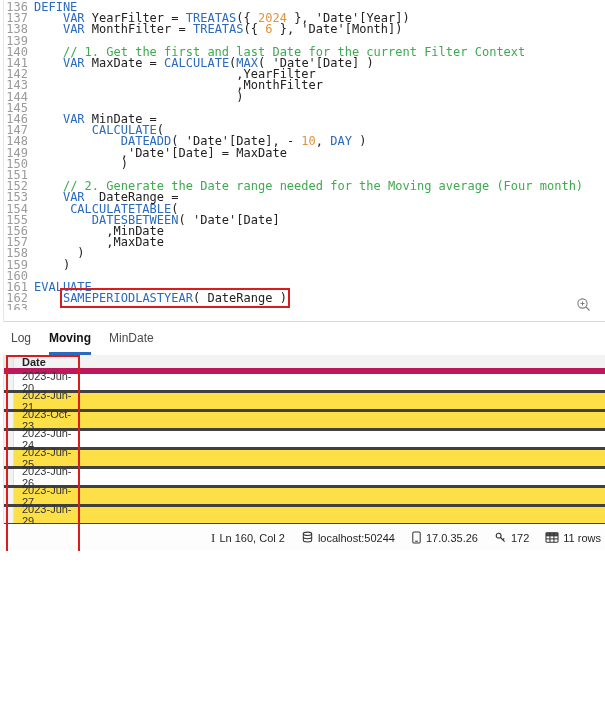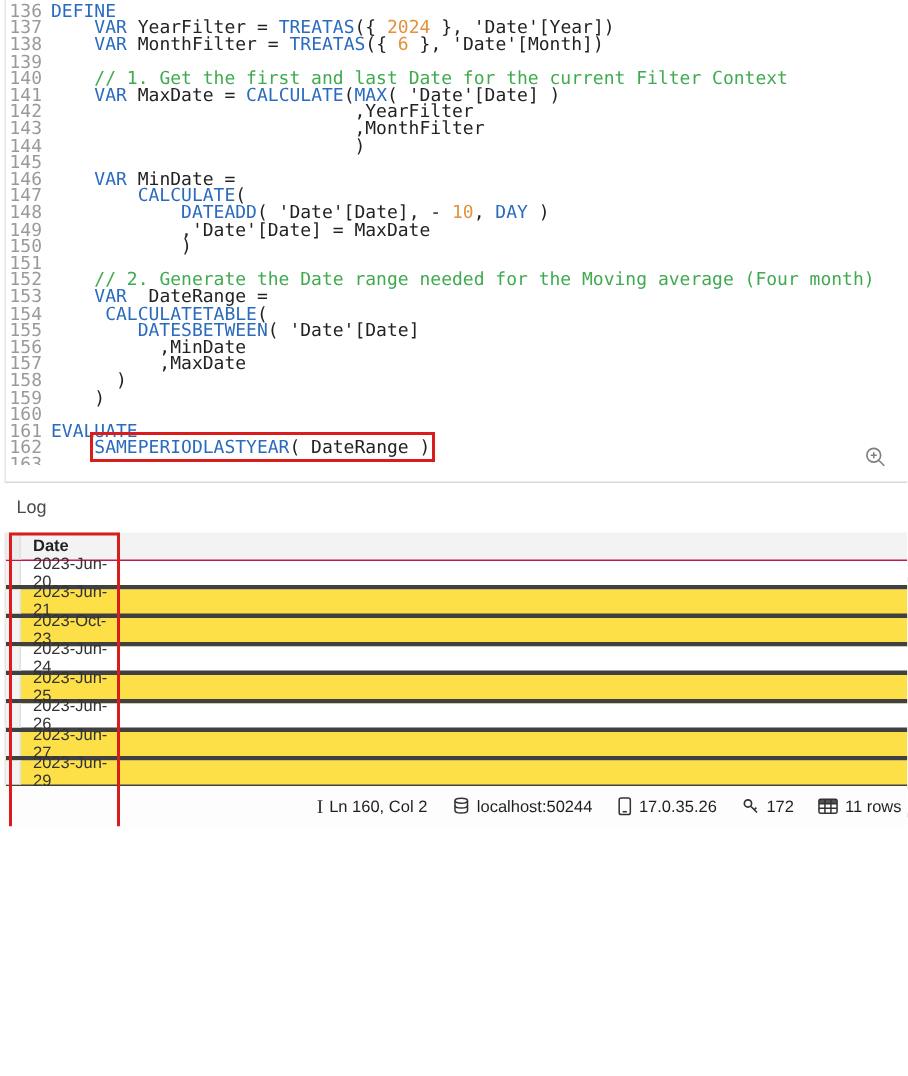--- a/index.html
+++ b/index.html
@@ -34,32 +34,32 @@
     outline:2px solid var(--red); outline-offset:1px;
   }
   .zoom-btn {
     position:absolute; right:16px; bottom:8px; width:16px; height:16px;
     cursor:pointer; opacity:.75;
   }
 
   
   .tabs-bar {
     display:flex; gap:18px; padding:9px 0 0 8px; height:33px;
-    font-size:12px; margin-left:3px;flex-direction:column;
+    font-size:12px; margin-left:3px;
   }
   .tab { color:#4a4a4a; cursor:pointer; padding-bottom:4px; }
   .tab.active {
     color:#111; font-weight:bold;
     border-bottom:3px solid var(--accent);
   }
 
   
   .results { position:relative; margin-left:3px; border-left:1px solid #e7e7e7; }
   .t-row { display:flex; height:19px; align-items:center; border-bottom:3px solid #404040; background:#fff; }
-  .t-row.header { background:#f3f3f3; border-bottom:1px solid #be185d; }
+  .t-row.header { background:#f3f3f3; border-bottom:6px solid #be185d; }
   .t-row.alt { background:#fde047; }
   .row-gutter {
     flex:0 0 10px; align-self:stretch; background:#f3f3f3;
     border-right:1px solid #e0e0e0;
   }
   .t-row.header .row-gutter { background:#ececec; }
   .cell-date {
     flex:0 0 66px; padding-left:8px; font-size:11px; color:#333;
   }
   .t-row.header .cell-date { font-weight:600; color:#222; }
@@ -93,21 +93,21 @@
         <line x1="10" y1="10" x2="13.5" y2="13.5" stroke="#555" stroke-width="1.1"></line>
         <line x1="4.5" y1="6.5" x2="8.5" y2="6.5" stroke="#555" stroke-width="1"></line>
         <line x1="6.5" y1="4.5" x2="6.5" y2="8.5" stroke="#555" stroke-width="1"></line>
       </svg>
     </div>
   </div>
 
   <div class="tabs-bar">
       <div class="tab">Log</div>
       <div class="tab active">Moving</div>
-      <div class="tab">MaxDate</div>
+      <div class="tab">MinDate</div>
     </div>
 
   <div class="results">
     <div>
         <div class="t-row header">
           <div class="row-gutter"></div>
           <div class="cell-date">Date</div>
           <div class="cell-rest"></div>
         </div>
         <div class="t-row">

